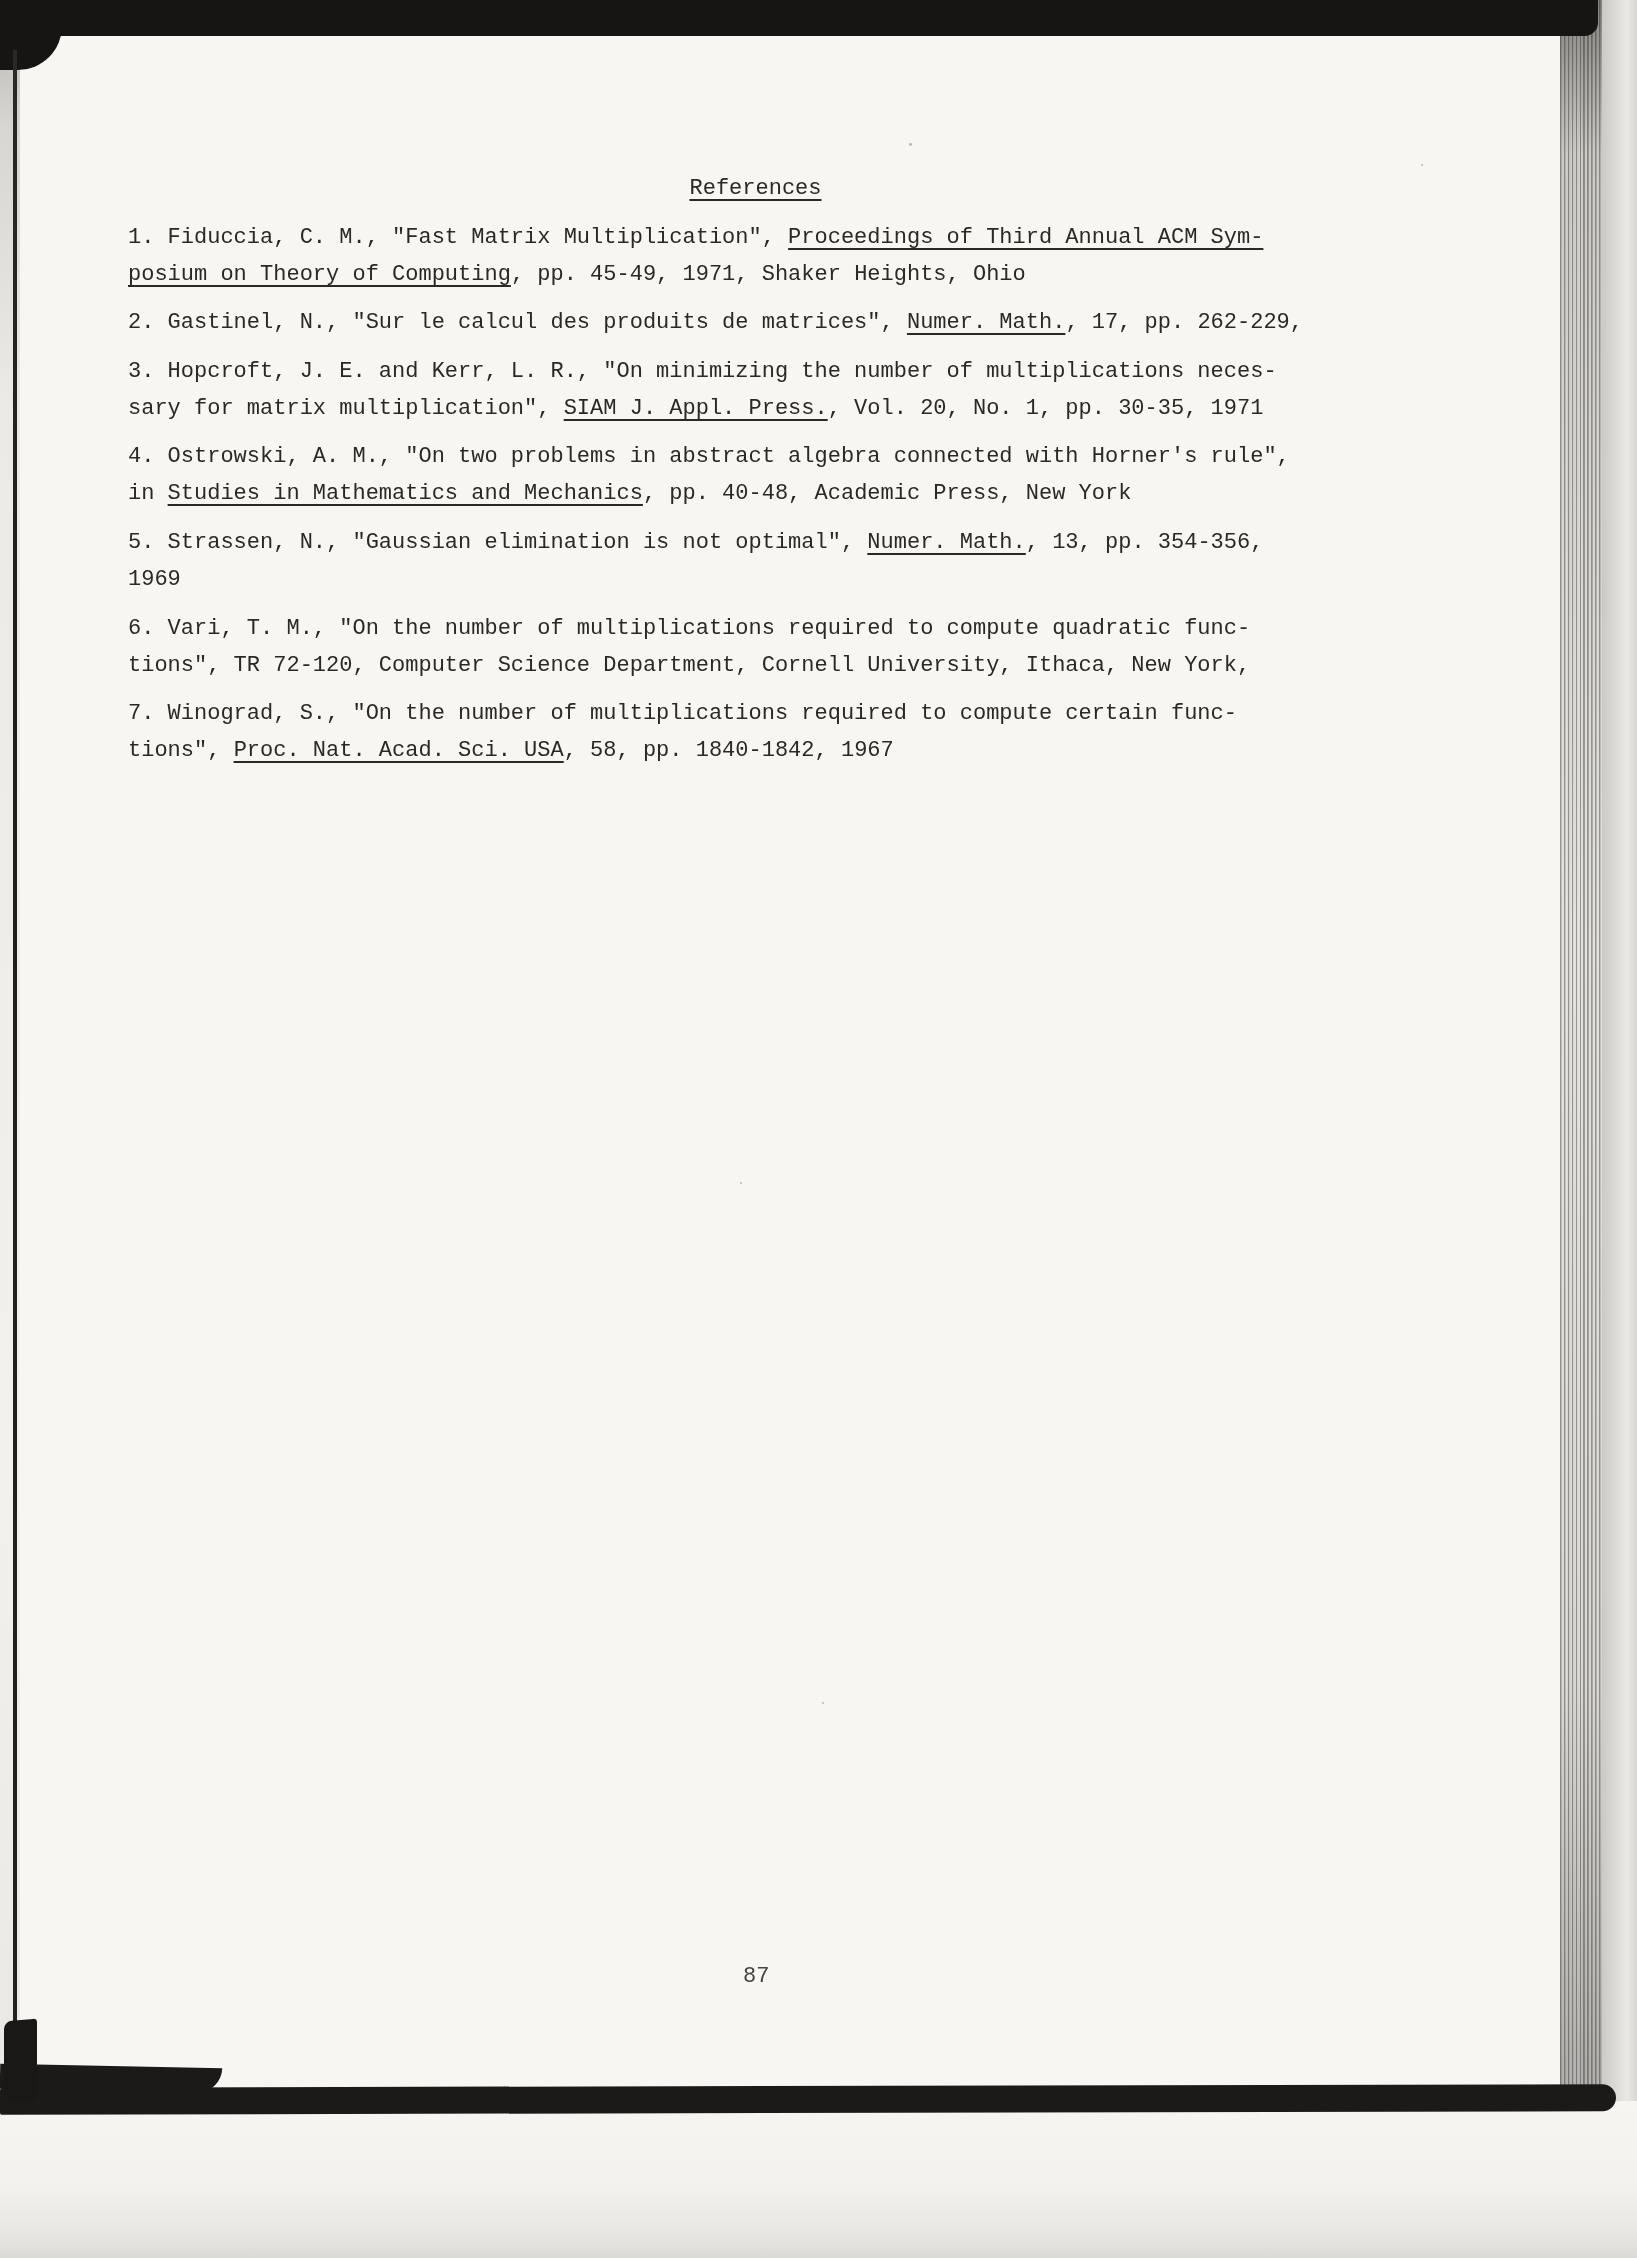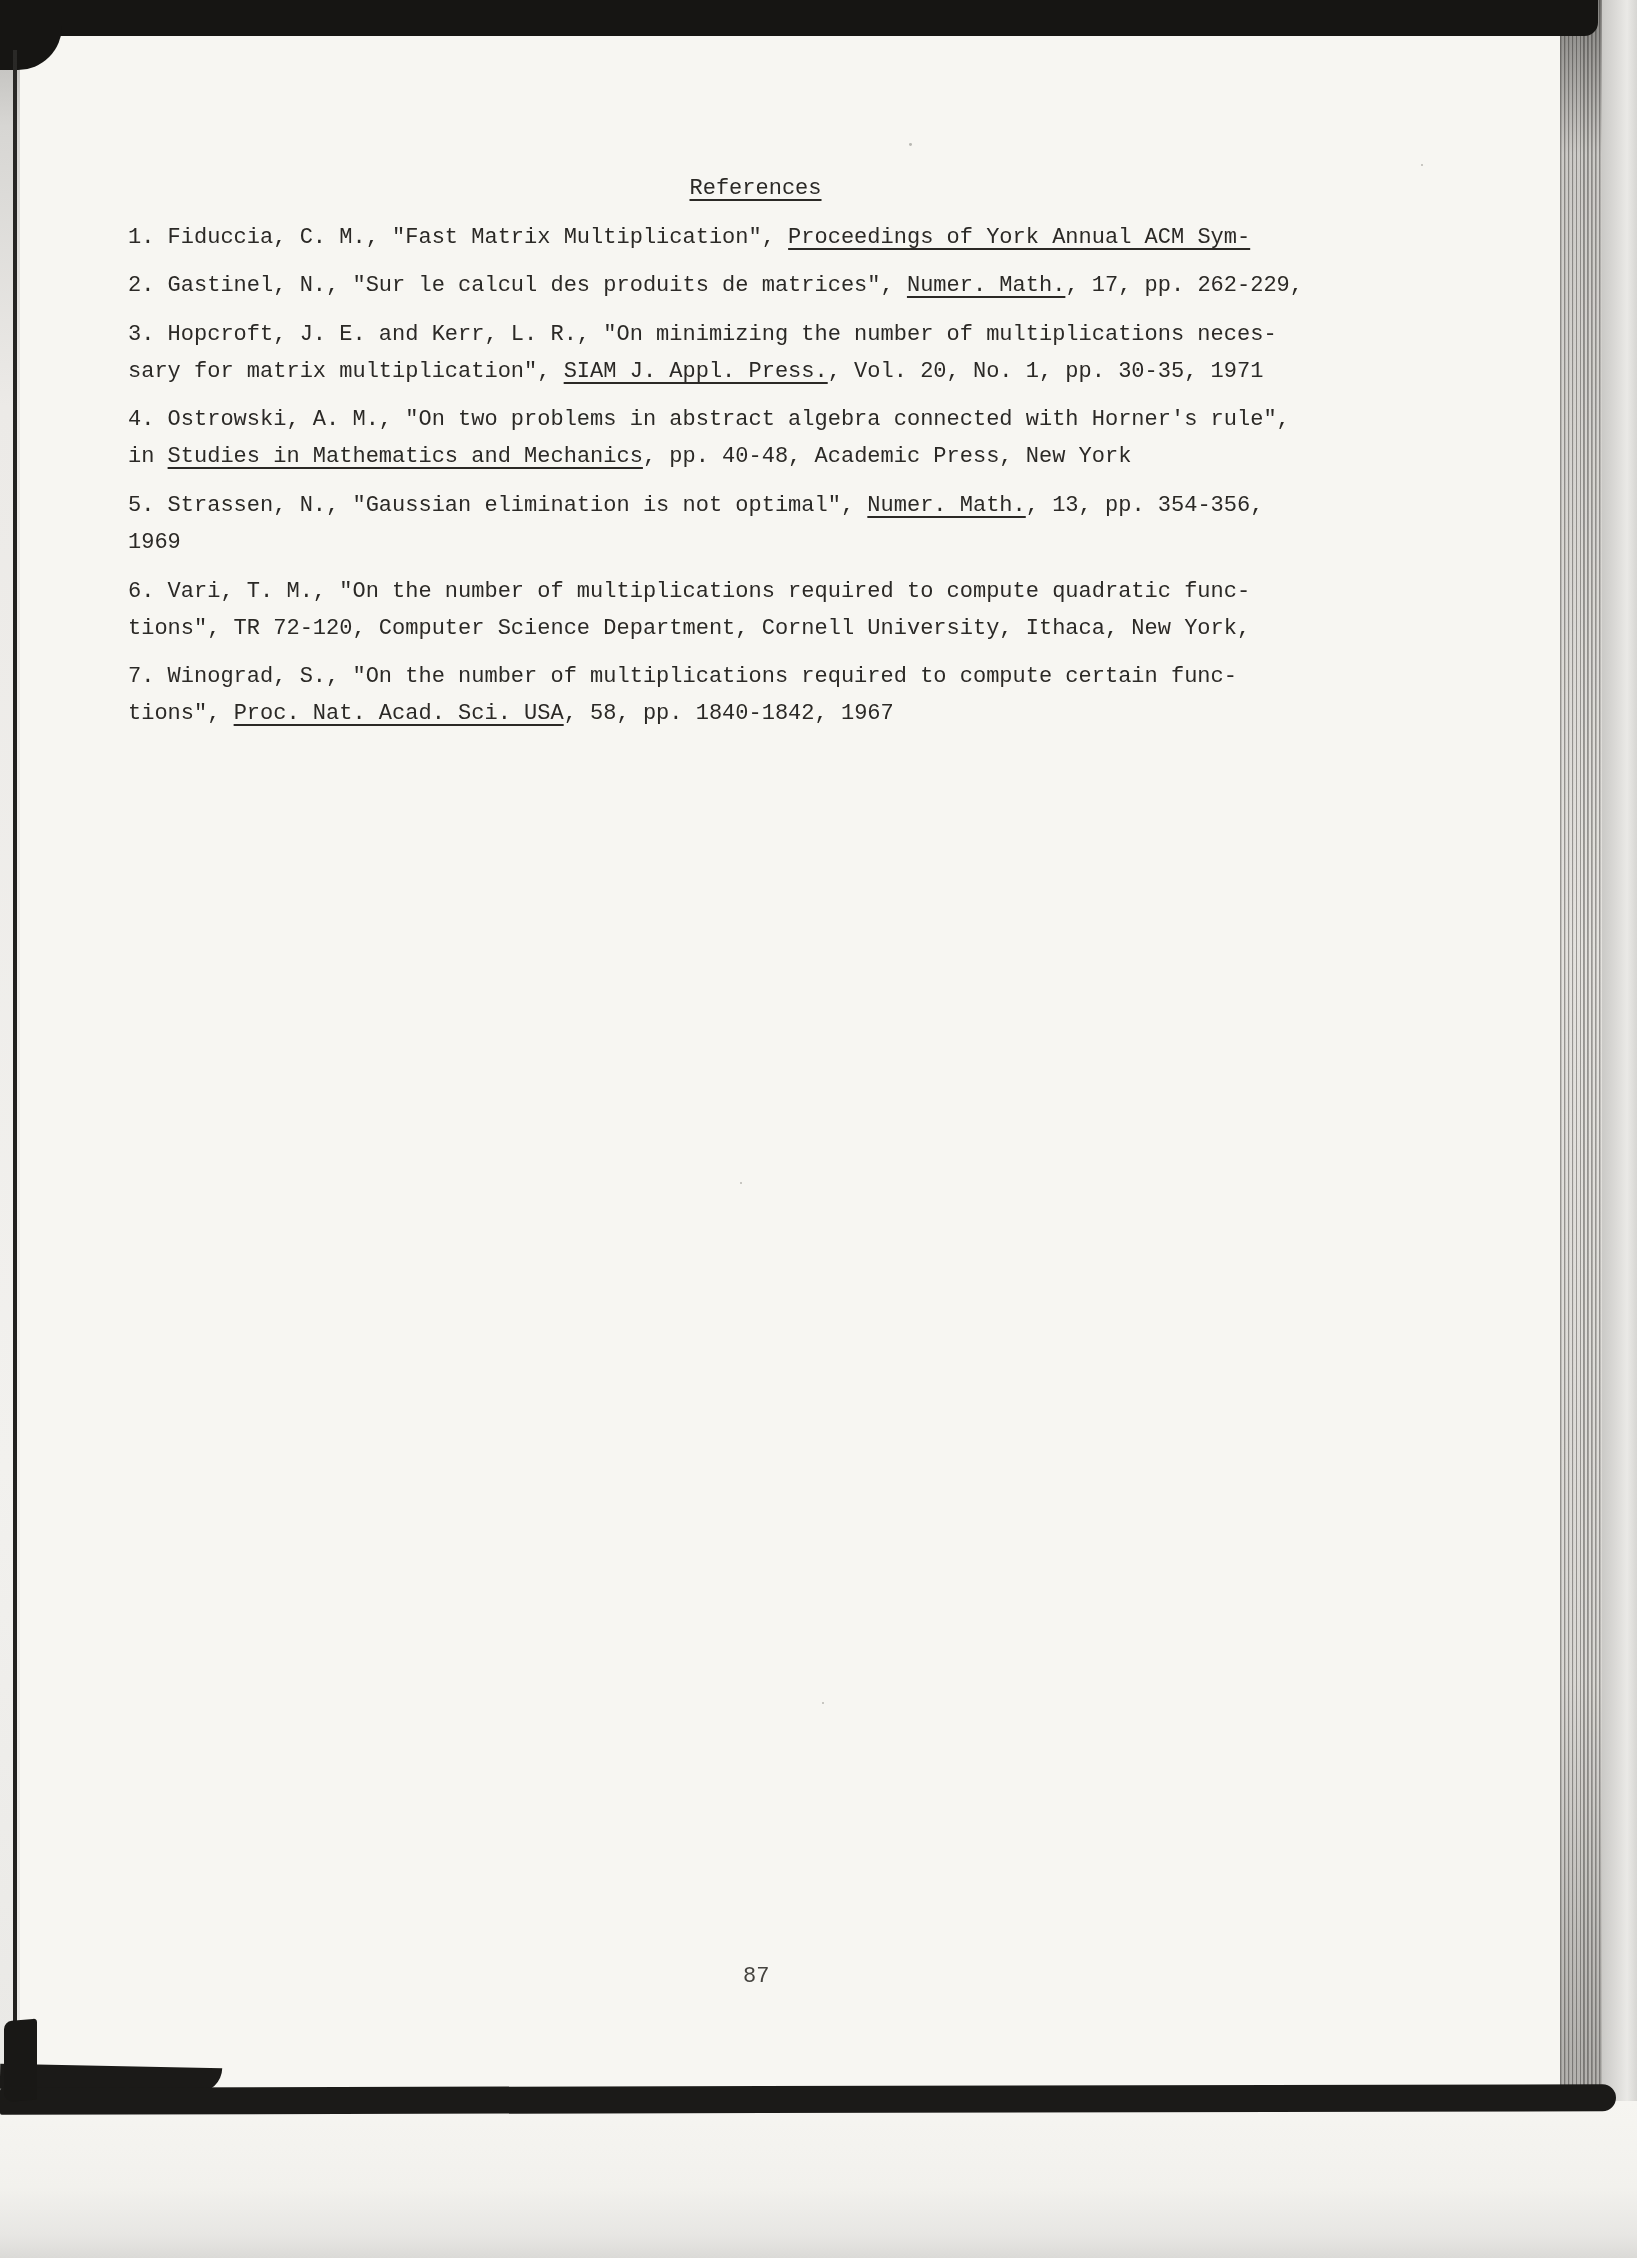--- a/index.html
+++ b/index.html
@@ -124,21 +124,21 @@
   <div class="speck s1"></div>
   <div class="speck s2"></div>
   <div class="speck s3"></div>
   <div class="speck s4"></div>
 
   <div class="doc">
     <h1 class="doc-title">
       <span class="u">References</span>
     </h1>
     <div>
-        <p class="ref"><span class="ref-line"><span>1. Fiduccia, C. M., "Fast Matrix Multiplication", </span><span class="u">Proceedings of York Annual ACM Sym-</span></span></p>
+        <p class="ref"><span class="ref-line"><span>1. Fiduccia, C. M., "Fast Matrix Multiplication", </span><span class="u">Proceedings of Third Annual ACM Sym-</span></span><span class="ref-line"><span class="u">posium on Theory of Computing</span><span>, pp. 45-49, 1971, Shaker Heights, Ohio</span></span></p>
         <p class="ref"><span class="ref-line"><span>2. Gastinel, N., "Sur le calcul des produits de matrices", </span><span class="u">Numer. Math.</span><span>, 17, pp. 262-229,</span></span></p>
         <p class="ref"><span class="ref-line"><span>3. Hopcroft, J. E. and Kerr, L. R., "On minimizing the number of multiplications neces-</span></span><span class="ref-line"><span>sary for matrix multiplication", </span><span class="u">SIAM J. Appl. Press.</span><span>, Vol. 20, No. 1, pp. 30-35, 1971</span></span></p>
         <p class="ref"><span class="ref-line"><span>4. Ostrowski, A. M., "On two problems in abstract algebra connected with Horner's rule",</span></span><span class="ref-line"><span>in </span><span class="u">Studies in Mathematics and Mechanics</span><span>, pp. 40-48, Academic Press, New York</span></span></p>
         <p class="ref"><span class="ref-line"><span>5. Strassen, N., "Gaussian elimination is not optimal", </span><span class="u">Numer. Math.</span><span>, 13, pp. 354-356,</span></span><span class="ref-line"><span>1969</span></span></p>
         <p class="ref"><span class="ref-line"><span>6. Vari, T. M., "On the number of multiplications required to compute quadratic func-</span></span><span class="ref-line"><span>tions", TR 72-120, Computer Science Department, Cornell University, Ithaca, New York,</span></span></p>
         <p class="ref"><span class="ref-line"><span>7. Winograd, S., "On the number of multiplications required to compute certain func-</span></span><span class="ref-line"><span>tions", </span><span class="u">Proc. Nat. Acad. Sci. USA</span><span>, 58, pp. 1840-1842, 1967</span></span></p>
       </div>
   </div>
 
   <div class="page-number">87</div>

